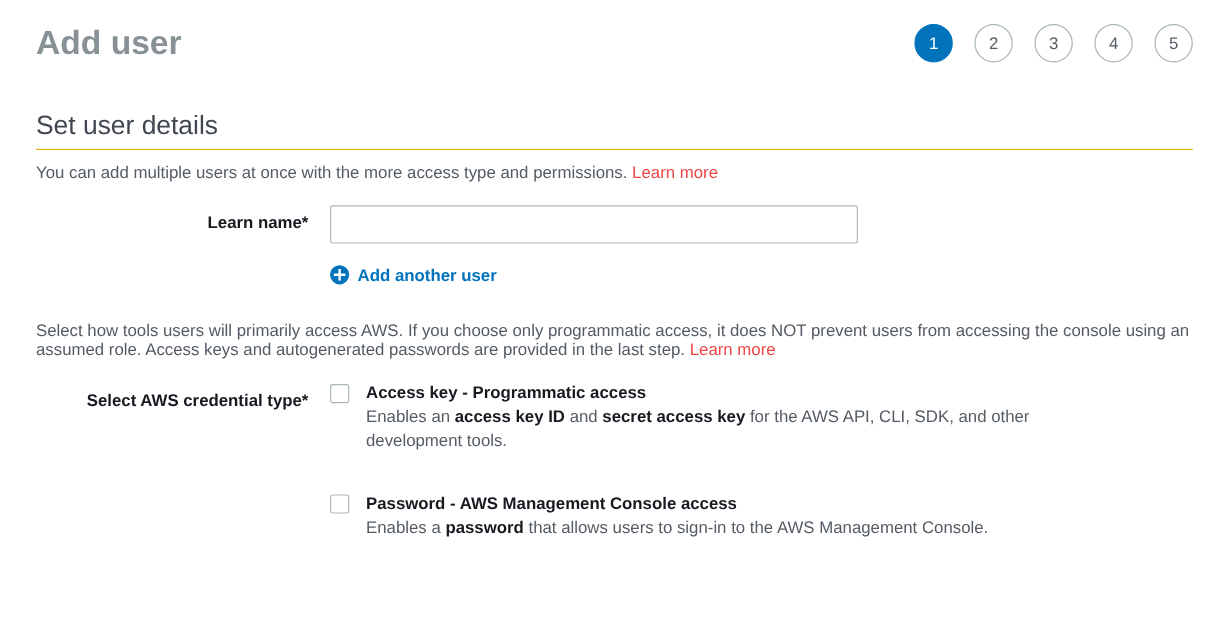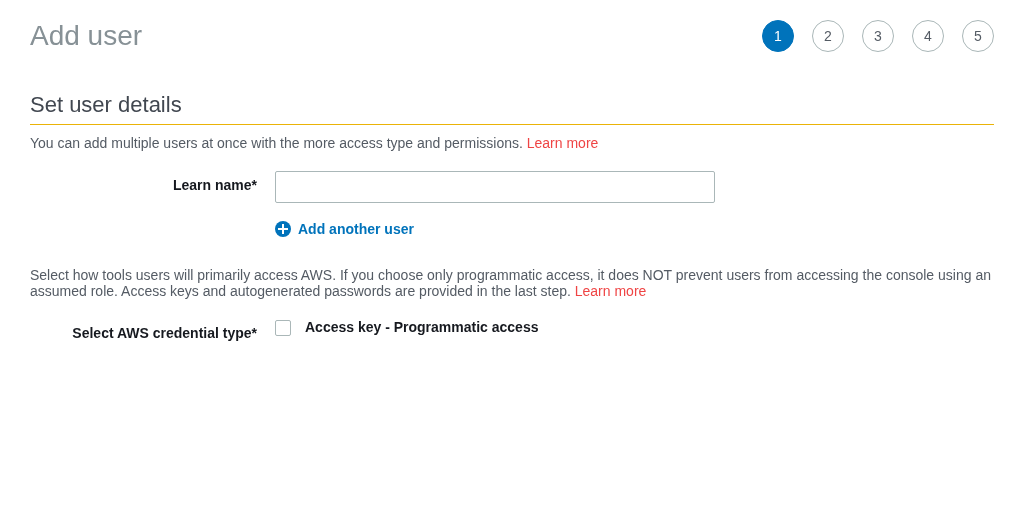--- a/index.html
+++ b/index.html
@@ -16,21 +16,21 @@
       width: 1024px;
     }
     .header-row {
       display: flex;
       justify-content: space-between;
       align-items: flex-start;
       margin-bottom: 40px;
     }
     .page-title {
       font-size: 28px;
-      font-weight: 400;
+      font-weight: 700;
       color: #879196;
     }
     .stepper {
       display: flex;
       gap: 18px;
     }
     .step {
       width: 32px;
       height: 32px;
       border-radius: 50%;
@@ -204,19 +204,31 @@
   </p>
 
   <div class="form-row">
     <div class="label-col">Select AWS credential type*</div>
     <div class="field-col">
 
       <div class="checkbox-row">
         <span class="checkbox"></span>
         <div class="credential-text">
           <div class="credential-title">Access key - Programmatic access</div>
+          <div class="credential-desc">
+            <span>Enables an </span><b>access key ID</b><span> and </span><b>secret access key</b><span> for the AWS API, CLI, SDK, and other development tools.</span>
+          </div>
         </div>
       </div>
 
+      <div class="checkbox-row">
+        <span class="checkbox"></span>
+        <div class="credential-text">
+          <div class="credential-title">Password - AWS Management Console access</div>
+          <div class="credential-desc">
+            <span>Enables a </span><b>password</b><span> that allows users to sign-in to the AWS Management Console.</span>
+          </div>
+        </div>
+      </div>
 
     </div>
   </div>
 </div>
 
 </body></html>

